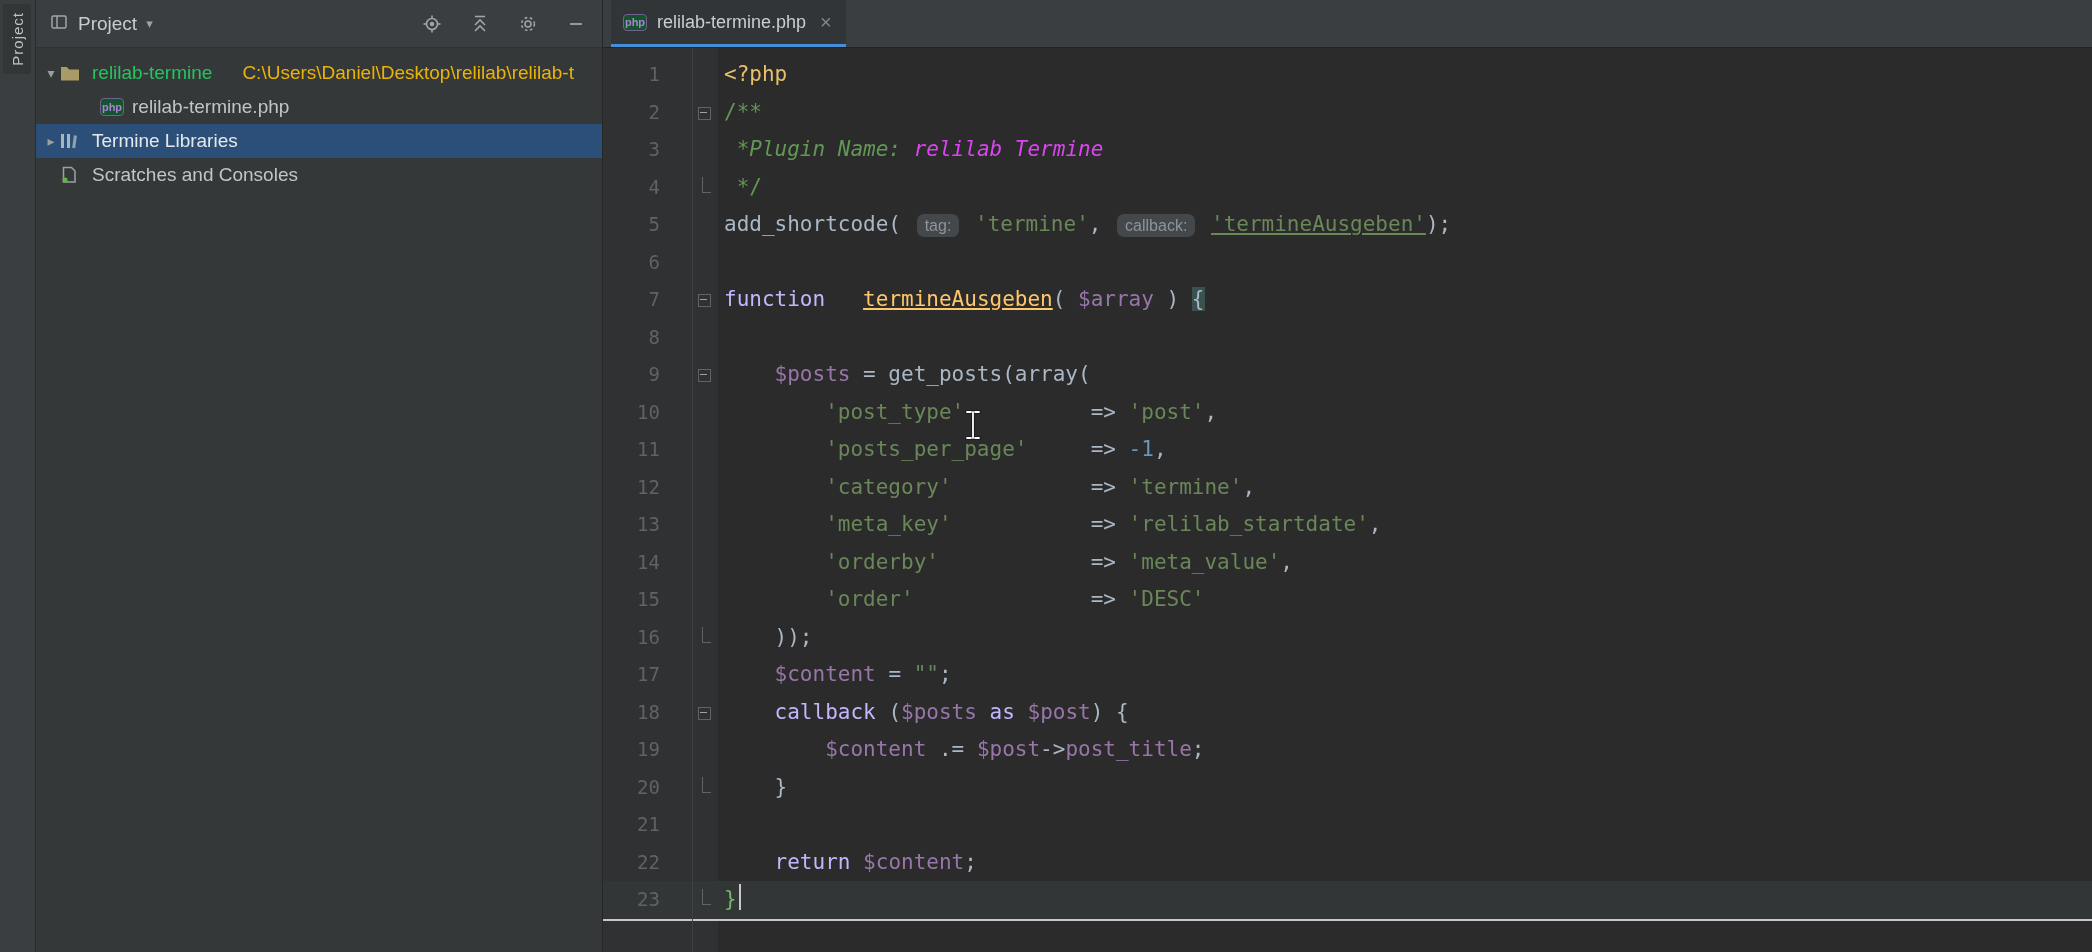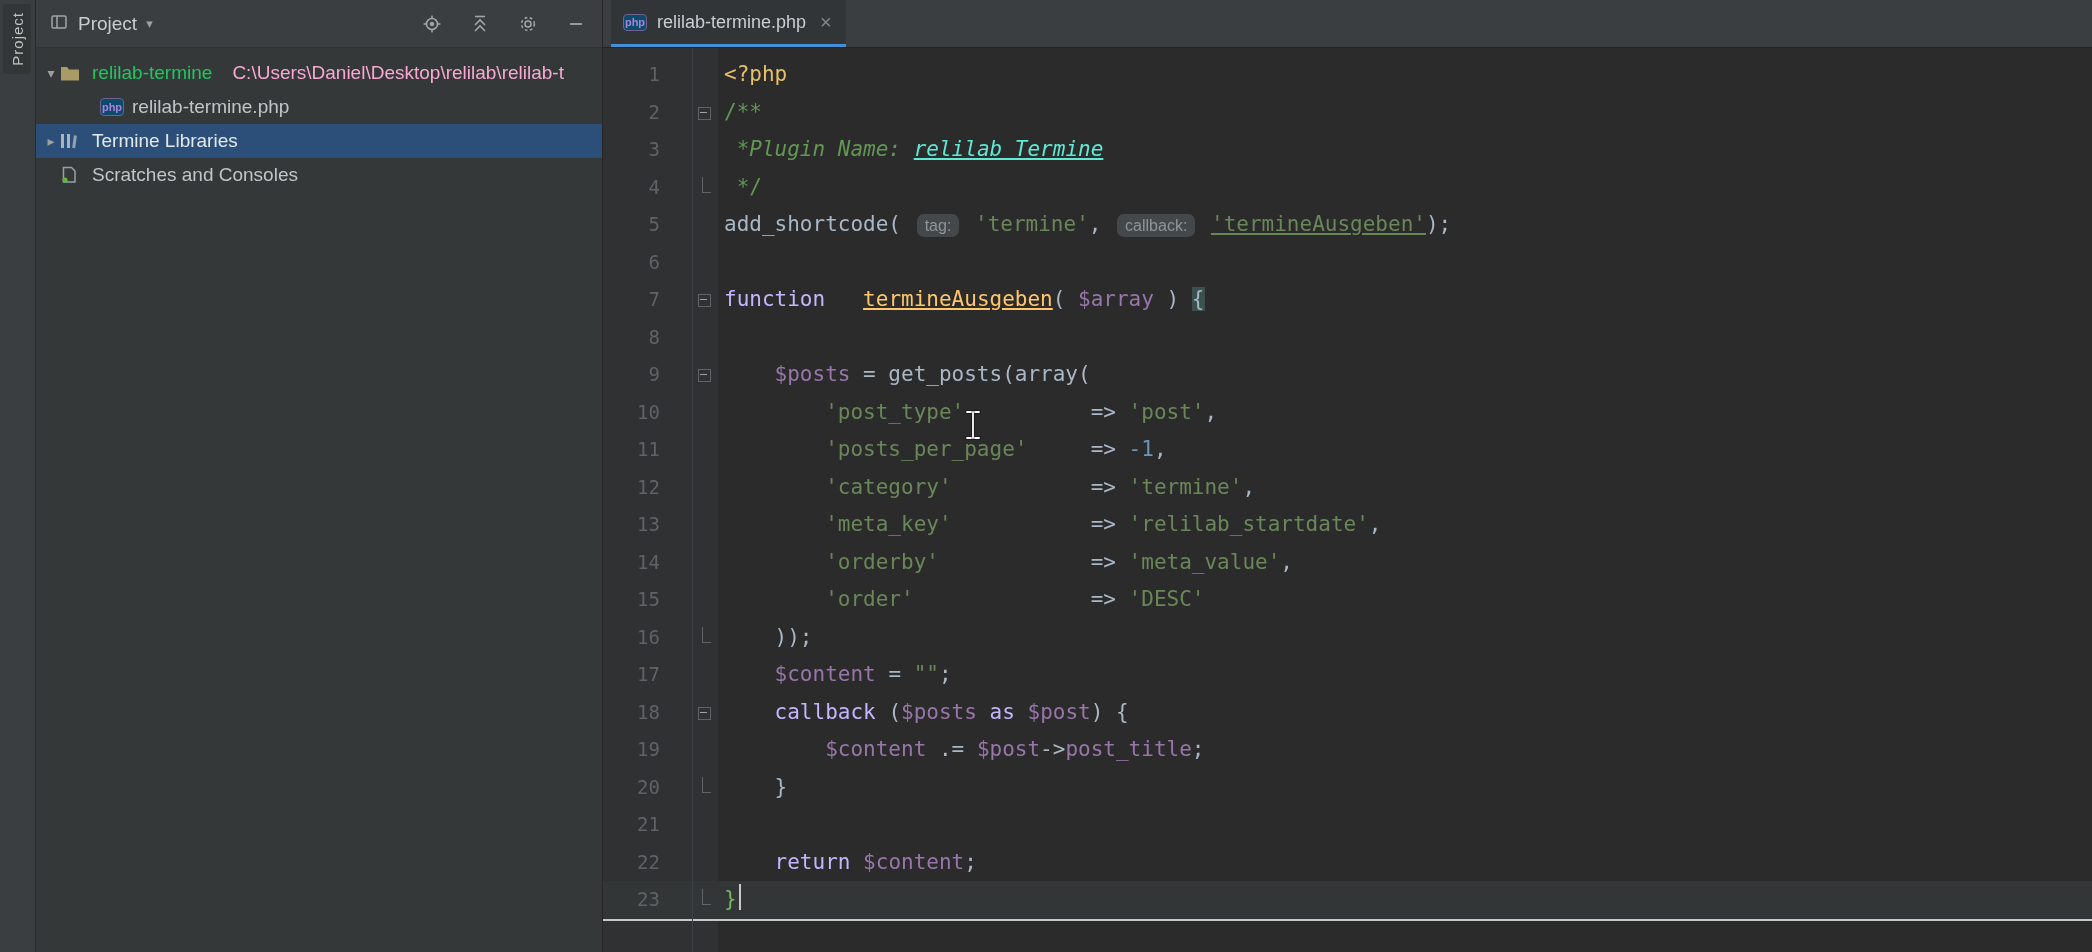--- a/index.html
+++ b/index.html
@@ -23,22 +23,22 @@
 
   .tree{padding-top:8px;font-size:19px;color:#c2c5c7}
   .trow{height:34px;display:flex;align-items:center;white-space:nowrap;overflow:hidden;padding-left:6px}
   .trow.selected{background:#2c4f79;color:#e4e8ea}
   .chev{width:18px;flex:0 0 18px;color:#9da0a3;font-size:14px;text-align:center}
   .chev.spacer{visibility:hidden}
   .ticon{width:24px;flex:0 0 24px;display:flex;align-items:center;justify-content:flex-start;margin-right:8px}
   .indent2{padding-left:64px}
   .tname{color:inherit}
   .root-name{color:#22c55e}
-  .tpath{color:#f9a8d4;margin-left:20px}
-  .php-badge{display:inline-flex;align-items:center;justify-content:center;width:26px;height:18px;border:1px solid #70618f;border-radius:4px;color:#a884d6;font-size:11px;font-weight:bold;background:#0c4a6e;font-family:"Liberation Sans",sans-serif}
+  .tpath{color:#eab308;margin-left:30px}
+  .php-badge{display:inline-flex;align-items:center;justify-content:center;width:26px;height:18px;border:1px solid #70618f;border-radius:4px;color:#a884d6;font-size:11px;font-weight:bold;background:#14532d;font-family:"Liberation Sans",sans-serif}
 
   
   .editor-col{flex:1;display:flex;flex-direction:column;background:#2b2b2b;min-width:0}
   .tab-bar{height:48px;flex:0 0 48px;background:#3b3e40;display:flex;align-items:stretch;border-bottom:1px solid #232323}
   .tab{margin-left:8px;display:flex;align-items:center;gap:10px;padding:0 14px 0 12px;background:#323537;border-bottom:3px solid #4390d8;color:#c7ced4;font-size:18px}
   .tab .php-badge{width:24px;height:17px}
   .tab-close{color:#82878b;font-size:20px;line-height:1;margin-left:4px}
 
   .editor{flex:1;position:relative;background:#2b2b2b;overflow:hidden}
   .gutter-bg{position:absolute;left:0;top:0;bottom:0;width:115px;background:#2f3133}
@@ -49,21 +49,21 @@
   .gut{flex:0 0 89px;width:89px;text-align:right;padding-right:32px;color:#606366;font-size:19px}
   .fold{flex:0 0 26px;width:26px;position:relative}
   .fold-start::before{content:"";position:absolute;left:6px;top:13px;width:11px;height:11px;border:1px solid #5f6468}
   .fold-start::after{content:"";position:absolute;left:8px;top:18px;width:7px;height:1px;background:#9ea2a6}
   .fold-end::before{content:"";position:absolute;left:10px;top:8px;width:8px;height:15px;border-left:1px solid #5f6468;border-bottom:1px solid #5f6468}
   .code{padding-left:6px;color:#a9b7c6}
 
   .c-tag{color:#e8bf6a}
   .c-cm{color:#629755}
   .c-cmi{color:#629755;font-style:italic}
-  .c-cmui{color:#5eead4;font-style:italic;text-decoration:underline}
+  .c-cmui{color:#d946ef;font-style:italic;}
   .c-p{color:#a9b7c6}
   .c-k{color:#c4b5fd}
   .c-s{color:#6a8759}
   .c-su{color:#6a8759;text-decoration:underline}
   .c-f{color:#ffc66b;text-decoration:underline}
   .c-v{color:#9876aa}
   .c-n{color:#6897bb}
   .c-hint{font-family:"Liberation Sans",sans-serif;font-size:16px;background:#44484b;color:#8d949a;border-radius:7px;padding:3px 8px;margin:0 3px}
   .c-mb{background:#3b514d;color:#a9b7c6}
   .c-mb2{color:#77b767}

